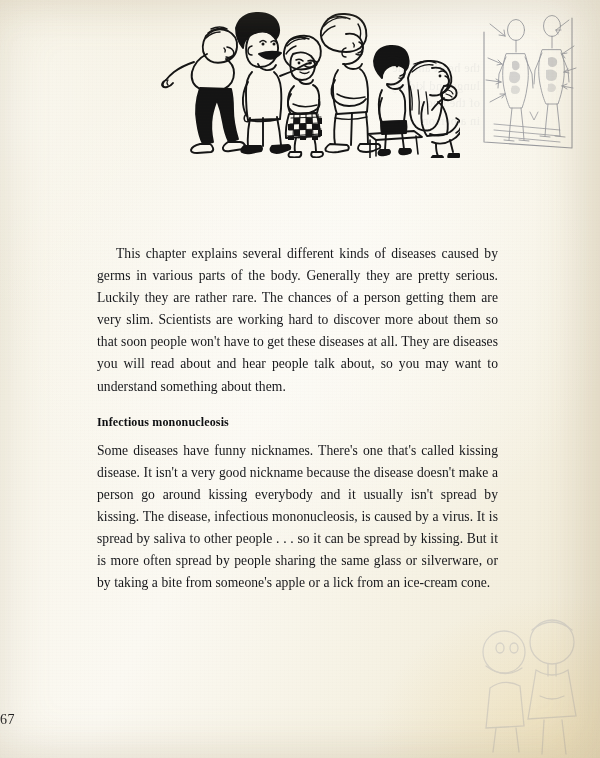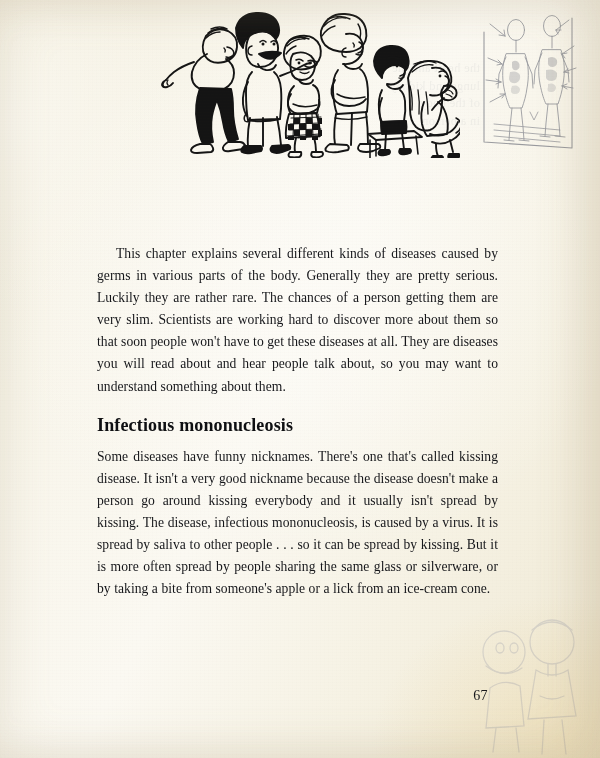--- a/index.html
+++ b/index.html
@@ -123,31 +123,31 @@
     color: #15161a;
     hyphens: none;
   }
   p.para.indent { text-indent: 19px; }
   p.para + p.para { margin-top: 0px; }
 
   h2.section-head {
     margin: 17px 0 10px 0;
     font-family: "Liberation Serif", "DejaVu Serif", serif;
     font-weight: bold;
-    font-size: 18px;
+    font-size: 12px;
     letter-spacing: 0.15px;
     color: #0e0f12;
   }
 
   .page-number {
     position: absolute;
     left: 0;
-    top: 688px;
+    top: 712px;
     width: 488px;
-    text-align: right;
+    text-align: left;
     font-size: 14px;
     color: #17181c;
     letter-spacing: 0.4px;
   }
 </style>
 </head>
 <body>
 
 <div class="page">
 

